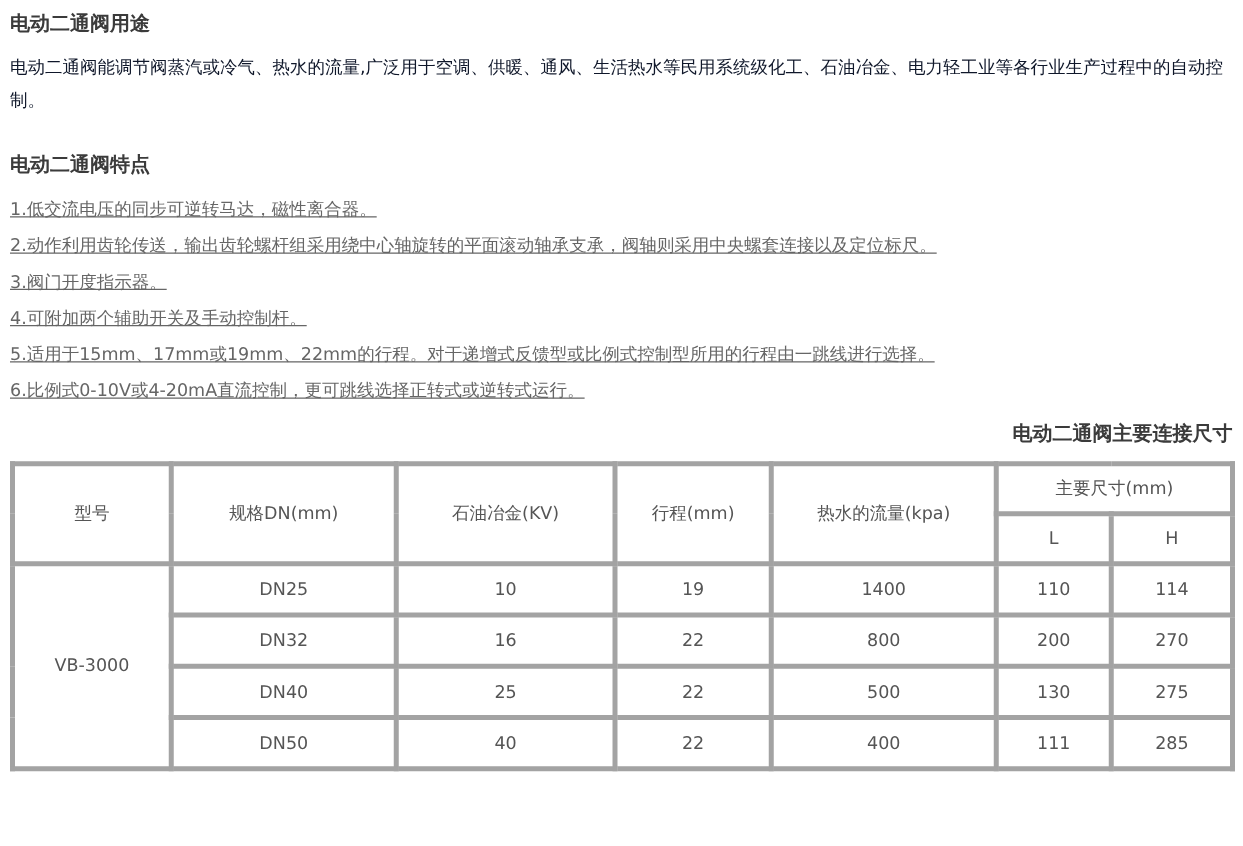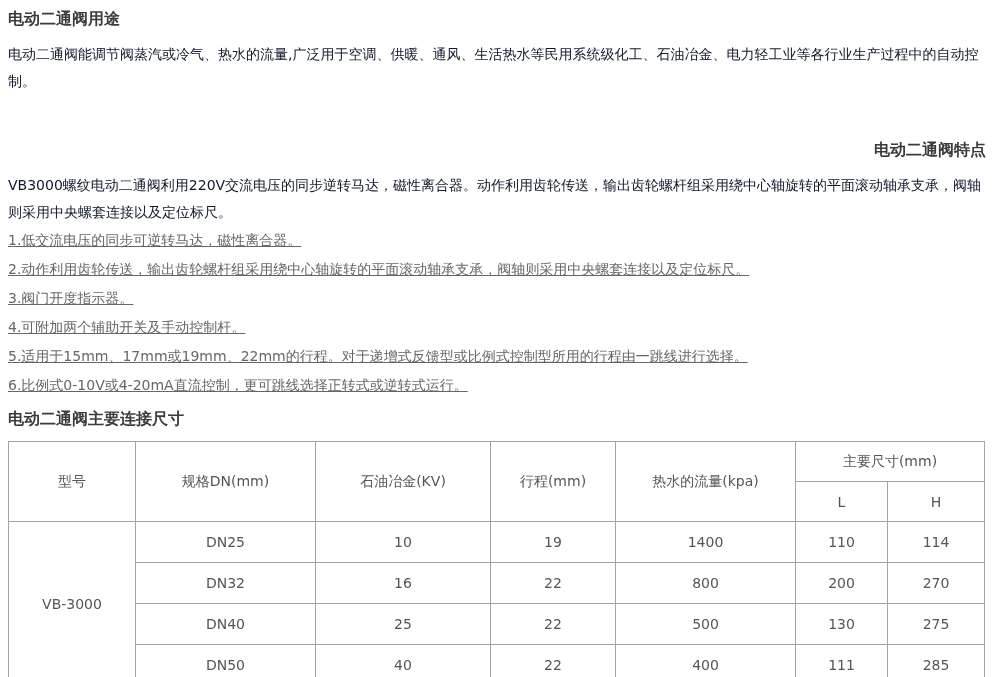--- a/index.html
+++ b/index.html
@@ -16,22 +16,22 @@
     padding: 8px 8px 0 8px;
     overflow: hidden;
   }
   .section-heading {
     font-size: 16px;
     font-weight: bold;
     color: #3b3b3b;
     line-height: 21px;
     margin: 0 0 12px 0;
   }
-  .section-heading.mt { margin-top: 44px; text-align: right; }
-  .section-heading.mt-sm { margin-top: 8px; }
+  .section-heading.mt { margin-top: 26px; }
+  .section-heading.mt-sm { margin-top: 8px; text-align: right; }
   .body-text {
     font-size: 14px;
     color: #0f172a;
     line-height: 27px;
     margin: 0;
   }
   .feature-item {
     font-size: 14px;
     color: #666666;
     line-height: 29px;
@@ -39,21 +39,21 @@
     white-space: nowrap;
     text-decoration: underline;
   }
   table.spec-table {
     border-collapse: collapse;
     table-layout: fixed;
     width: 976px;
   }
   table.spec-table th,
   table.spec-table td {
-    border: 1px solid #a3a3a3;
+    border: 4px solid #a3a3a3;
     font-size: 14px;
     font-weight: normal;
     color: #555555;
     text-align: center;
     vertical-align: middle;
     padding: 0;
     background: #ffffff;
   }
   tr.header-row-top th { height: 40px; }
   tr.header-row-sub th { height: 40px; }
@@ -61,21 +61,20 @@
 </style>
 </head>
 <body>
 
 <div class="page">
 
   <h3 class="section-heading">电动二通阀用途</h3>
   <p class="body-text">电动二通阀能调节阀蒸汽或冷气、热水的流量,广泛用于空调、供暖、通风、生活热水等民用系统级化工、石油冶金、电力轻工业等各行业生产过程中的自动控制。</p>
 
   <h3 class="section-heading mt">电动二通阀特点</h3>
-  <p class="body-text">VB3000螺纹电动二通阀利用220V交流电压的同步逆转马达，磁性离合器。动作利用齿轮传送，输出齿轮螺杆组采用绕中心轴旋转的平面滚动轴承支承，阀轴则采用中央螺套连接以及定位标尺。</p>
 
   <div>
     <p class="feature-item">1.低交流电压的同步可逆转马达，磁性离合器。</p>
     <p class="feature-item">2.动作利用齿轮传送，输出齿轮螺杆组采用绕中心轴旋转的平面滚动轴承支承，阀轴则采用中央螺套连接以及定位标尺。</p>
     <p class="feature-item">3.阀门开度指示器。</p>
     <p class="feature-item">4.可附加两个辅助开关及手动控制杆。</p>
     <p class="feature-item">5.适用于15mm、17mm或19mm、22mm的行程。对于递增式反馈型或比例式控制型所用的行程由一跳线进行选择。</p>
     <p class="feature-item">6.比例式0-10V或4-20mA直流控制，更可跳线选择正转式或逆转式运行。</p>
   </div>
 

